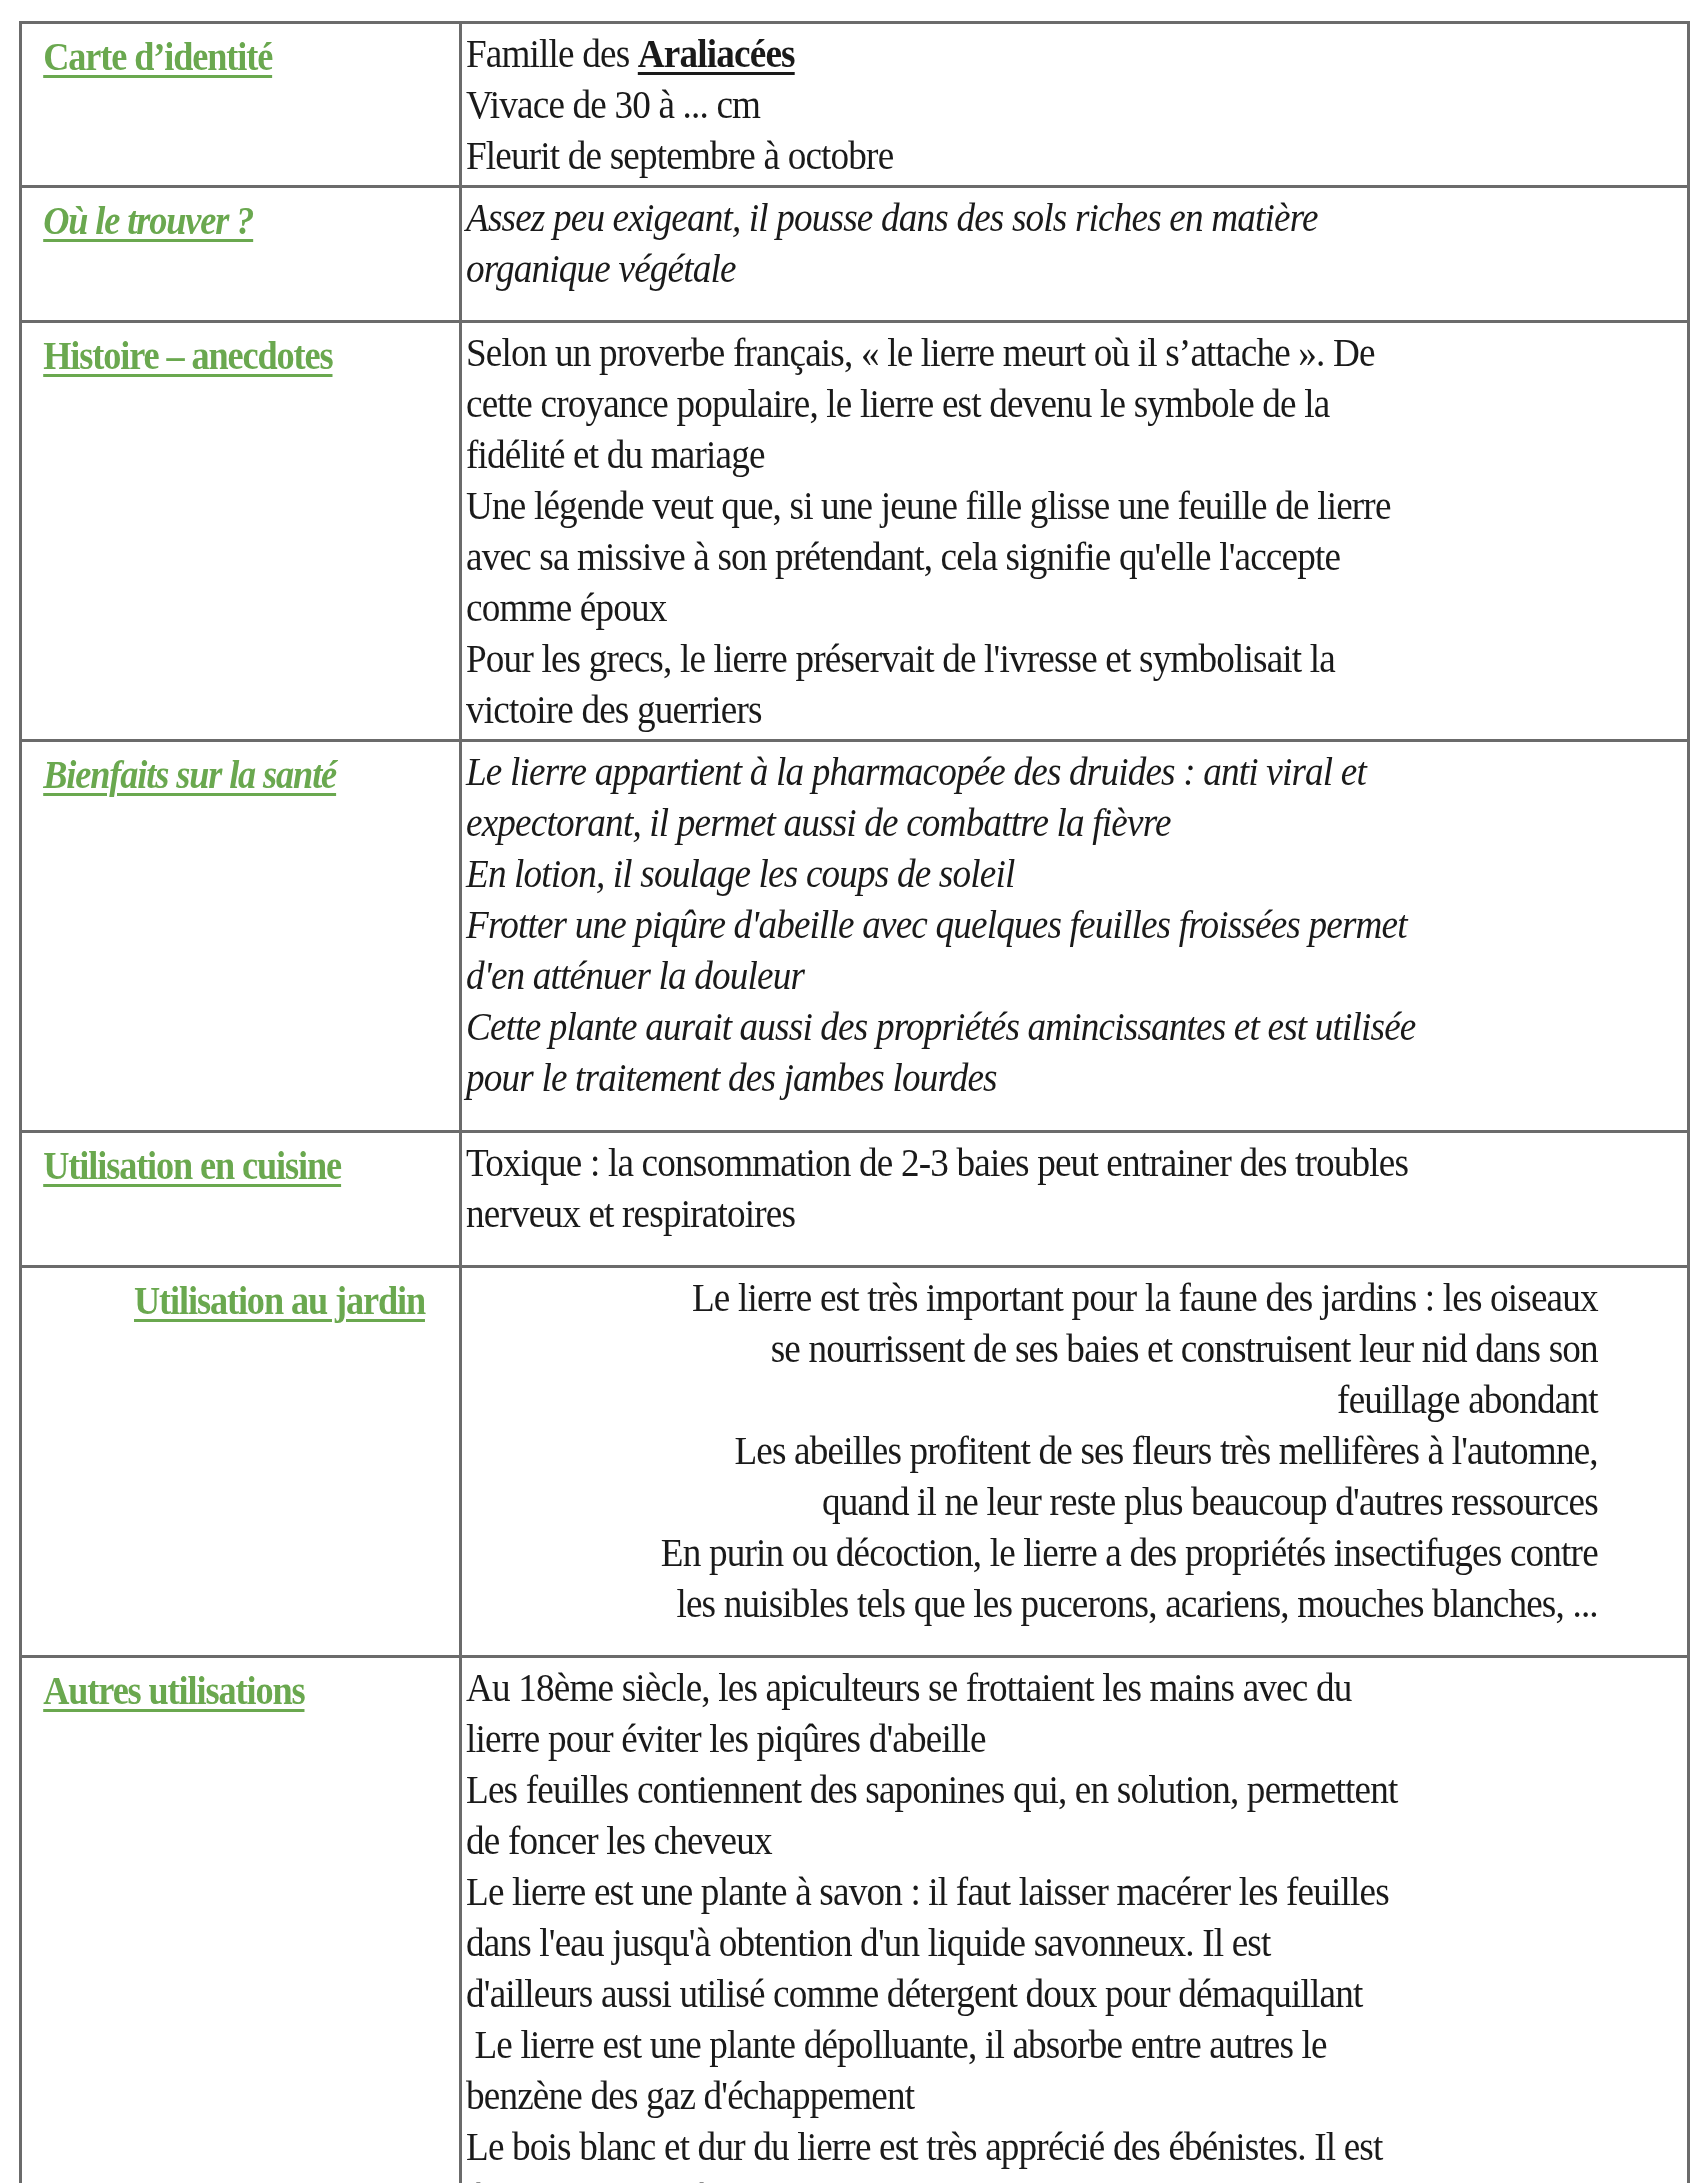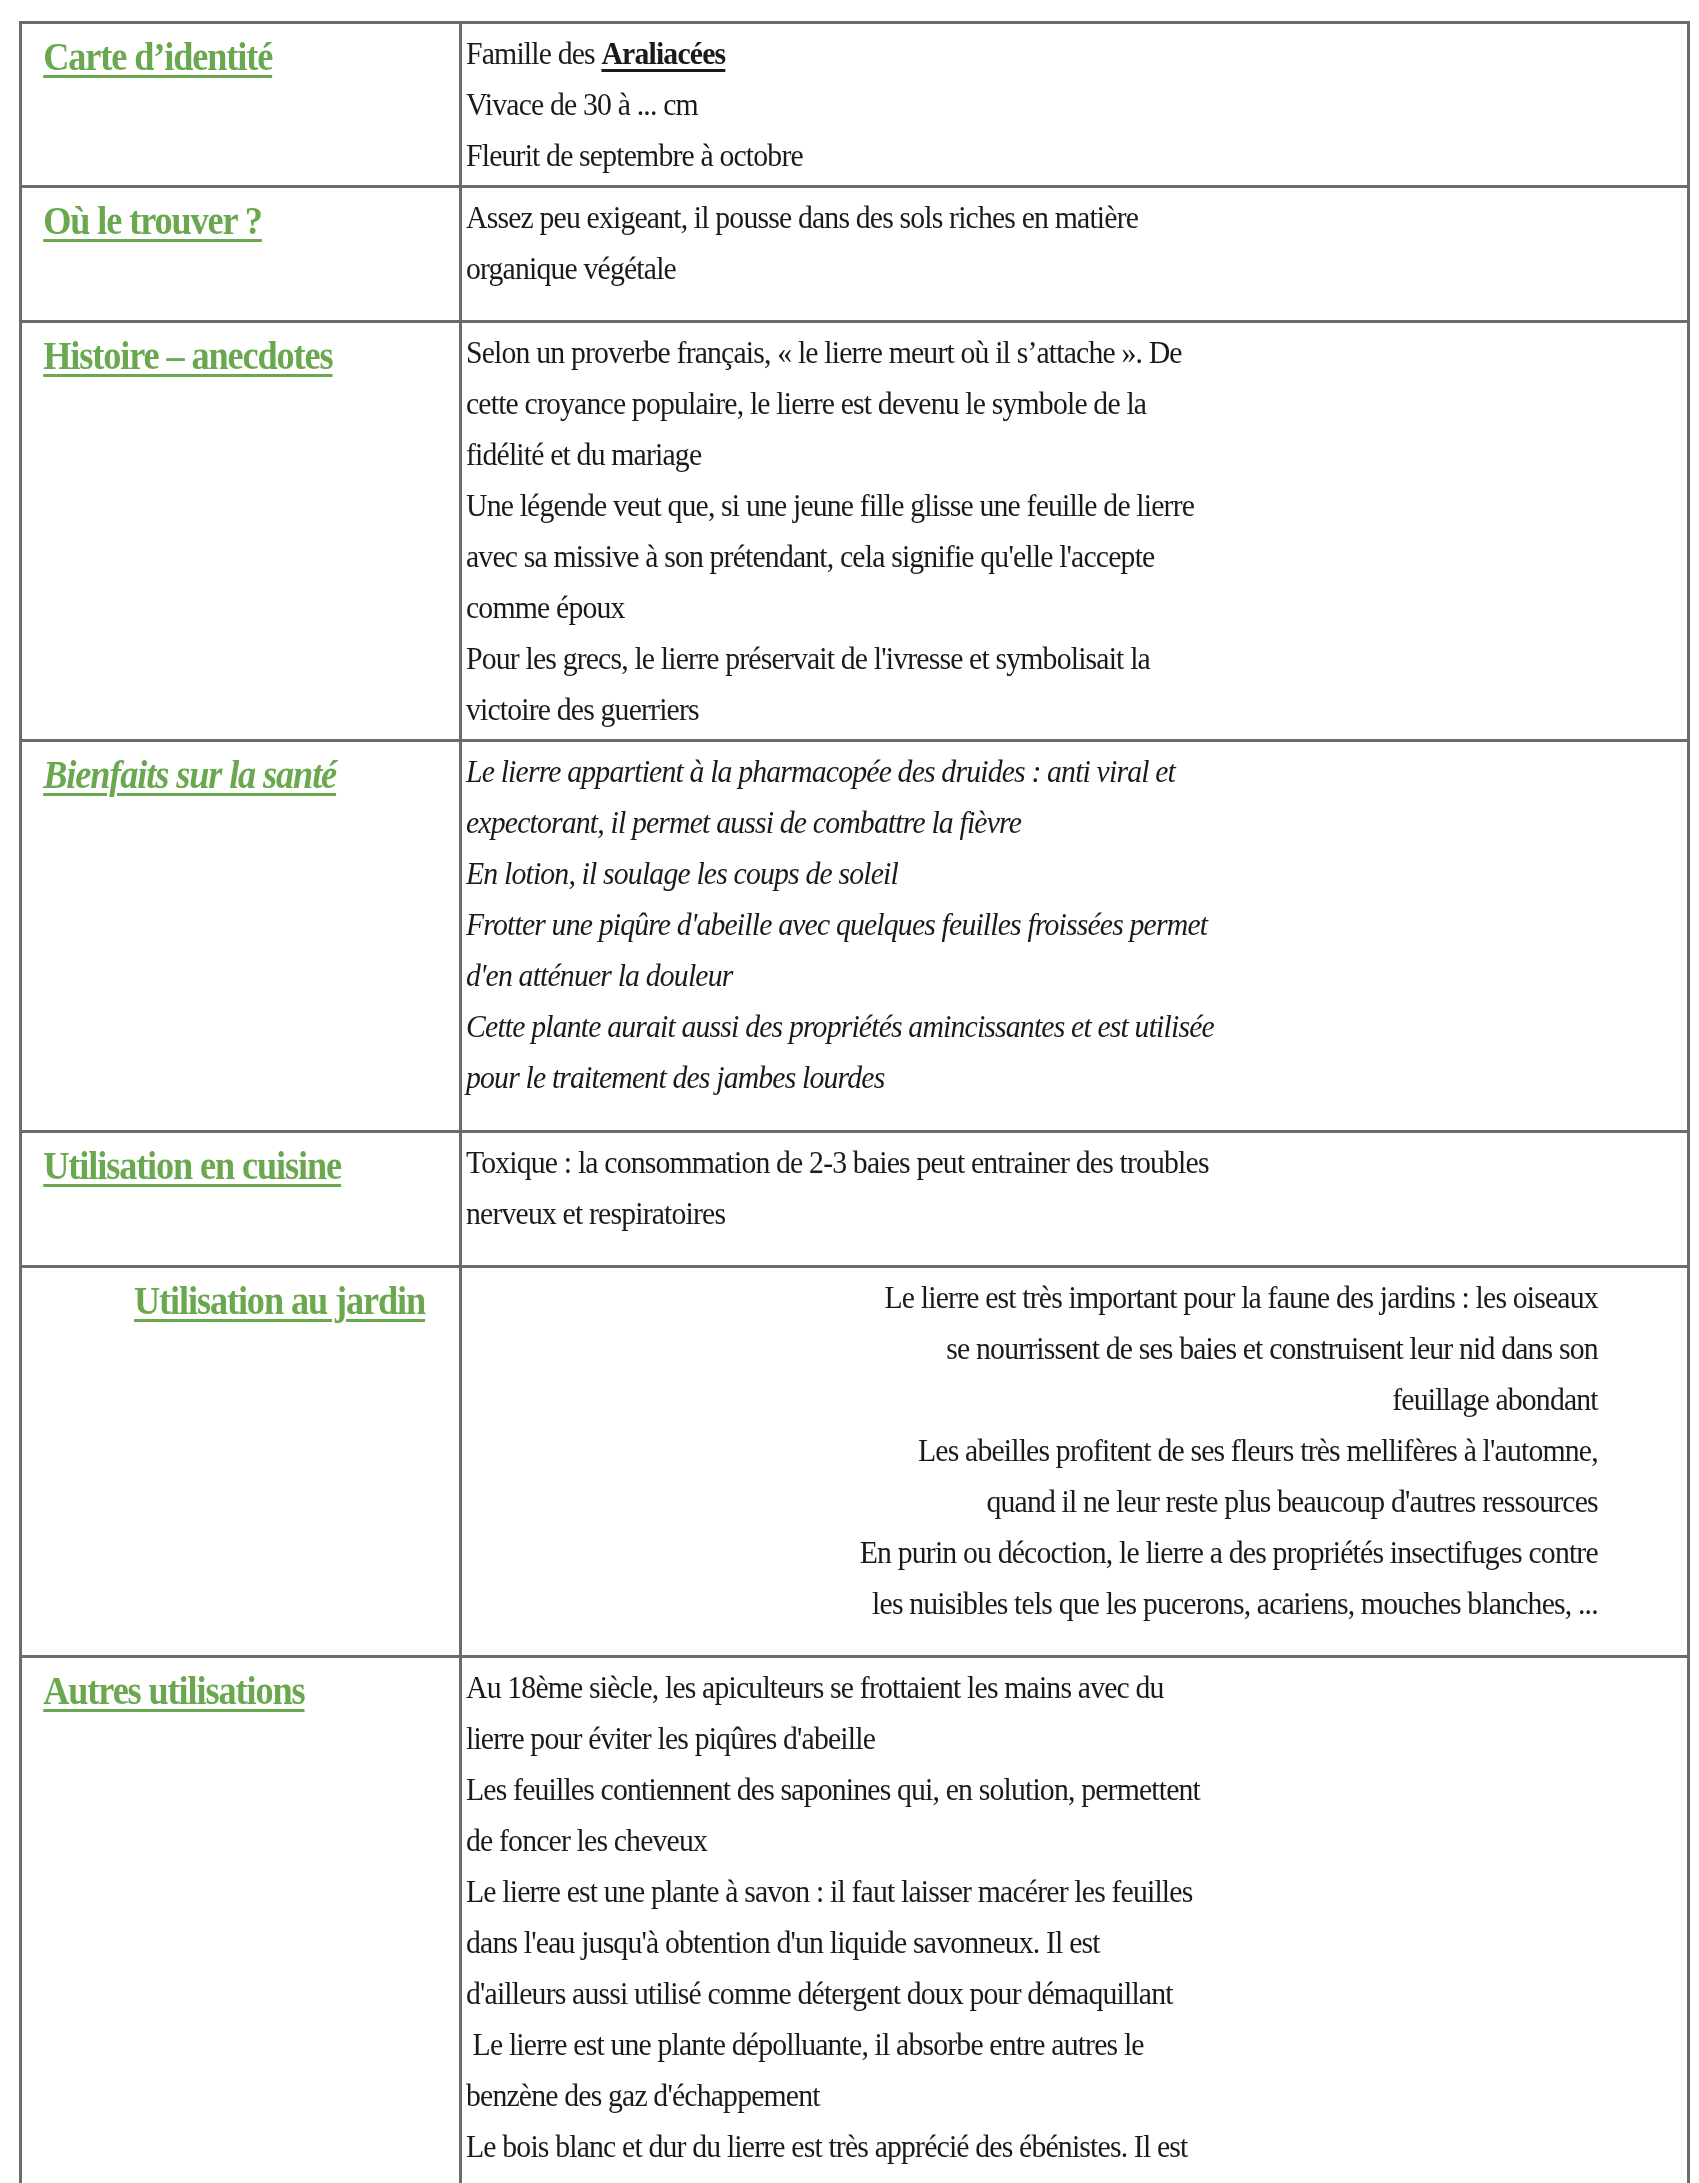--- a/index.html
+++ b/index.html
@@ -14,25 +14,25 @@
   }
   .sheet col.c1 { width: 440px; }
   .sheet col.c2 { width: 1228px; }
   .head {
     display: block; padding: 6.2px 0 0 18.5px;
     font-weight: bold; font-size: 39px; line-height: 46px;
     color: #6aa84f; text-decoration: underline; text-decoration-thickness: 3.1px;
     text-underline-offset: 4.6px; letter-spacing: -1.2px;
     transform: scaleX(0.93); transform-origin: left top; white-space: nowrap;
   }
-  .body { padding: 4.6px 7.7px 0 21.6px; font-size: 32px; line-height: 51px; letter-spacing: -0.9px; }
+  .body { padding: 4.6px 7.7px 0 21.6px; font-size: 40px; line-height: 51px; letter-spacing: -0.9px; }
   .body .line { display: block; white-space: nowrap; transform: scaleX(0.93); transform-origin: left top; }
   .bold-u { font-weight: bold; text-decoration: underline; text-decoration-thickness: 3.1px; text-underline-offset: 4.6px; }
   tr.r1 td { height: 149px; }
-  tr.r2 td { height: 124px; }
+  tr.r2 td { height: 124px; font-style: italic; }
   tr.r3 td { height: 404px; }
   tr.r4 td { height: 380px; font-style: italic; }
   tr.r5 td { height: 124px; }
   tr.r6 td { height: 379px; text-align: right; }
   tr.r7 td { height: 557px; }
 </style>
 </head>
 <body>
 
 <table class="sheet">

